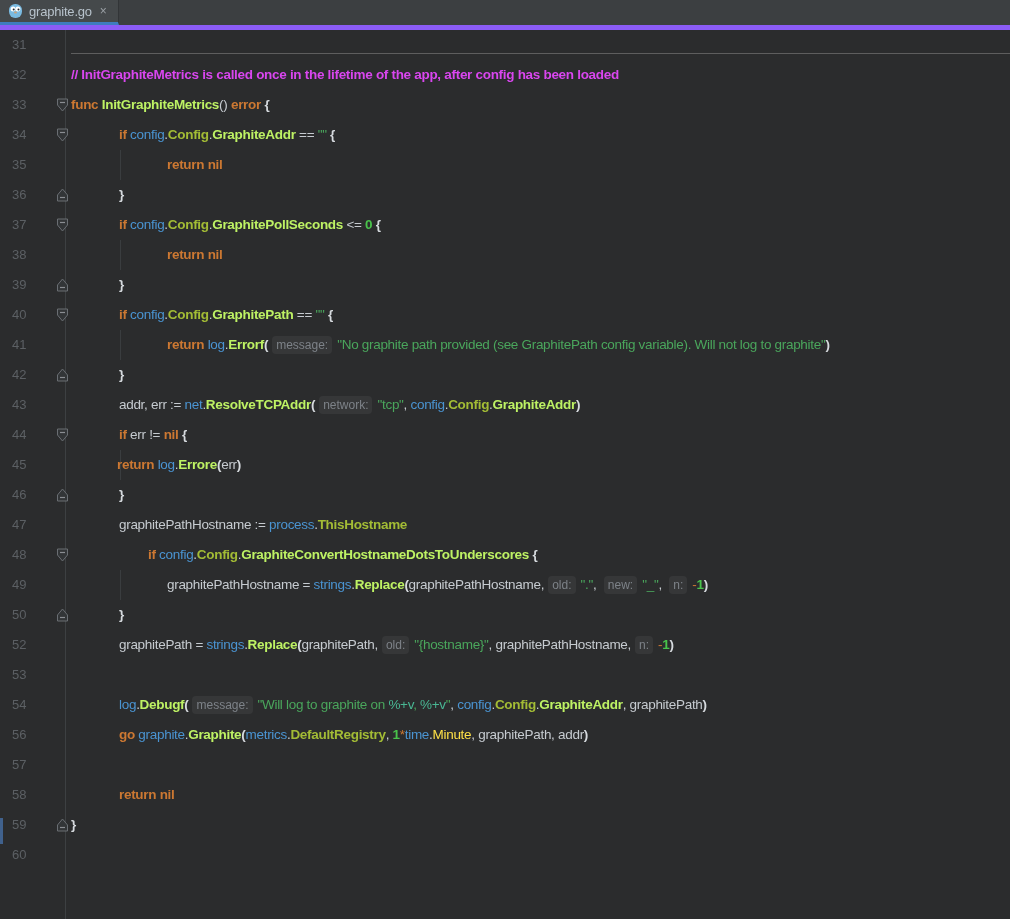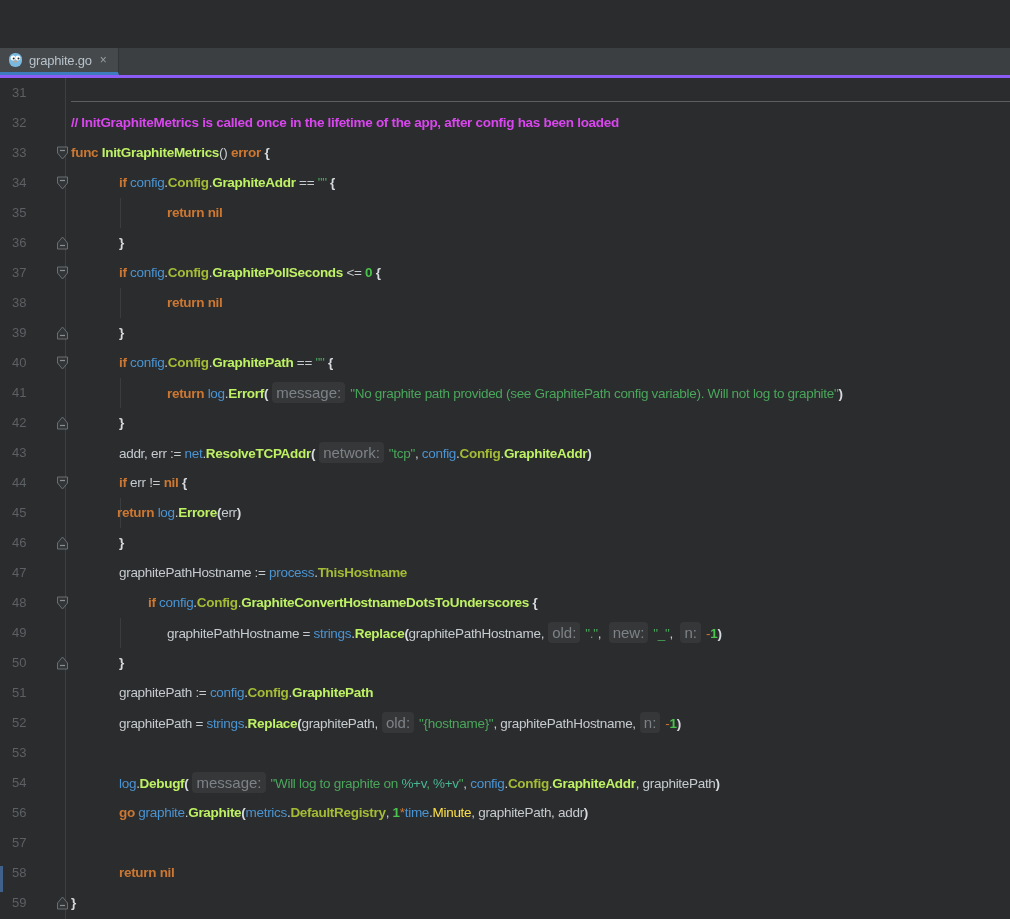--- a/index.html
+++ b/index.html
@@ -1,19 +1,19 @@
 <!DOCTYPE html>
 <html><head>
 <meta charset="utf-8">
 <style>
   html,body{margin:0;padding:0;background:#2b2c2d;width:1010px;height:919px;overflow:hidden;}
   body{font-family:"Liberation Sans",sans-serif;}
 
   
-  .tabbar{height:30px;background:#3c3f41;display:flex;align-items:stretch;border-bottom:3px solid #8b5cf6;box-sizing:border-box;margin-top:48px;}
+  .tabbar{height:30px;background:#3c3f41;display:flex;align-items:stretch;border-bottom:5px solid #8b5cf6;box-sizing:border-box;}
   .tab{display:flex;align-items:center;gap:6px;padding:0 9px 0 8px;background:#45494b;
        border-right:1px solid #323537;border-bottom:3px solid #3e7cbf;box-sizing:border-box;cursor:pointer;}
   .tab-label{color:#b7c2cb;font-size:13px;letter-spacing:-0.2px;}
   .tab-close{color:#9aa0a5;font-size:12px;line-height:1;padding:1px 2px;cursor:pointer;}
   .gopher{display:flex;align-items:center;}
 
   
   .editor{position:relative;width:1010px;height:889px;background:#2b2c2d;}
   .editor .gutter-sep{position:absolute;left:65px;top:0;bottom:0;width:1px;background:#3d4042;}
   .line{position:relative;height:30px;}
@@ -32,21 +32,21 @@
   .tok-pkg{color:#4a94d2;}
   .tok-fld{color:#a3bc35;font-weight:bold;}
   .tok-mem{color:#bef264;font-weight:bold;}
   .tok-str{color:#4aa65c;}
   .tok-fmt{color:#49b793;}
   .tok-num{color:#49c34b;font-weight:bold;}
   .tok-pln{color:#c6cbd0;}
   .tok-pun{color:#d6dade;font-weight:bold;}
   .tok-cst{color:#fde047;}
   .tok-opm{color:#cc7832;}
-  .tok-hint{color:#7d8288;font-size:15px;background:rgba(255,255,255,0.055);
+  .tok-hint{color:#7d8288;font-size:12px;background:rgba(255,255,255,0.055);
             border-radius:4px;padding:2px 4px;margin:0 5px 0 4px;letter-spacing:0;}
 </style>
 </head>
 <body>
 
 <div class="tabbar">
   <div class="tab">
     <span class="gopher">
       <svg width="15" height="16" viewBox="0 0 15 16">
         <rect x="1" y="1" width="13" height="14" rx="6.2" fill="#7abae0"></rect>
@@ -190,24 +190,20 @@
       </div>
       <div class="line">
         <span class="ln">50</span>
         <span class="fold"><svg width="13" height="14" viewBox="0 0 13 14">
             <path d="M1.5 13 H11.5 V7 L6.5 1 L1.5 7 Z" fill="#323537" stroke="#6a6e73" stroke-width="1"></path>
             <line x1="4" y1="9.5" x2="9" y2="9.5" stroke="#8a8e93" stroke-width="1.2"></line>
           </svg></span>
         <div class="code" style="padding-left: 119px;"><span class="tok-pun">}</span></div>
       </div>
       <div class="line">
-        <span class="ln">51</span>
-        <div class="code" style="padding-left: 119px;"><span class="tok-pln">graphitePath := </span><span class="tok-pkg">config</span><span class="tok-pln">.</span><span class="tok-fld">Config</span><span class="tok-pln">.</span><span class="tok-mem">GraphitePath</span></div>
-      </div>
-      <div class="line">
         <span class="ln">52</span>
         <div class="code" style="padding-left: 119px;"><span class="tok-pln">graphitePath = </span><span class="tok-pkg">strings</span><span class="tok-pln">.</span><span class="tok-mem">Replace</span><span class="tok-pun">(</span><span class="tok-pln">graphitePath,</span><span class="tok-hint">old:</span><span class="tok-str">"{hostname}"</span><span class="tok-pln">, graphitePathHostname,</span><span class="tok-hint">n:</span><span class="tok-opm">-</span><span class="tok-num">1</span><span class="tok-pun">)</span></div>
       </div>
       <div class="line">
         <span class="ln">53</span>
         <div class="code" style="padding-left: 71px;"></div>
       </div>
       <div class="line">
         <span class="ln">54</span>
         <div class="code" style="padding-left: 119px;"><span class="tok-pkg">log</span><span class="tok-pln">.</span><span class="tok-mem">Debugf</span><span class="tok-pun">(</span><span class="tok-hint">message:</span><span class="tok-str">"Will log to graphite on </span><span class="tok-fmt">%+v</span><span class="tok-str">, </span><span class="tok-fmt">%+v</span><span class="tok-str">"</span><span class="tok-pln">, </span><span class="tok-pkg">config</span><span class="tok-pln">.</span><span class="tok-fld">Config</span><span class="tok-pln">.</span><span class="tok-mem">GraphiteAddr</span><span class="tok-pln">, graphitePath</span><span class="tok-pun">)</span></div>

